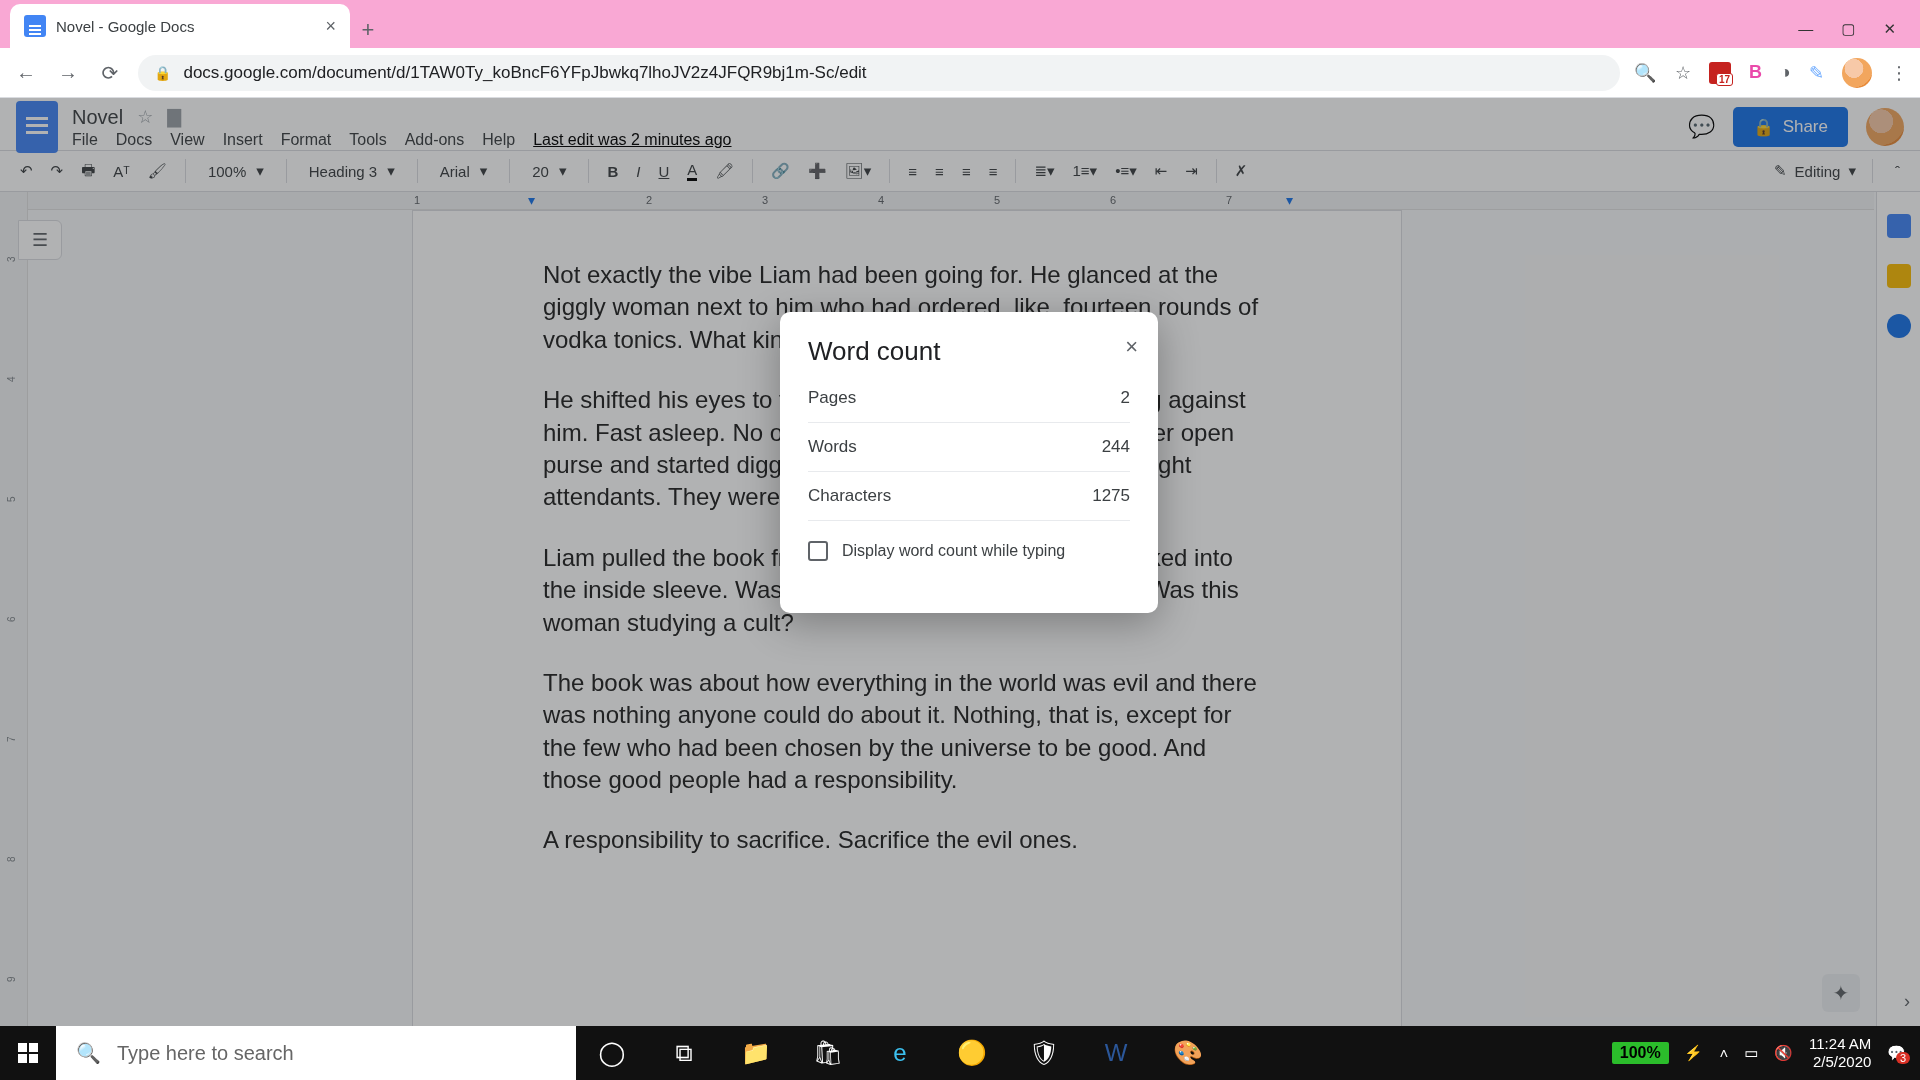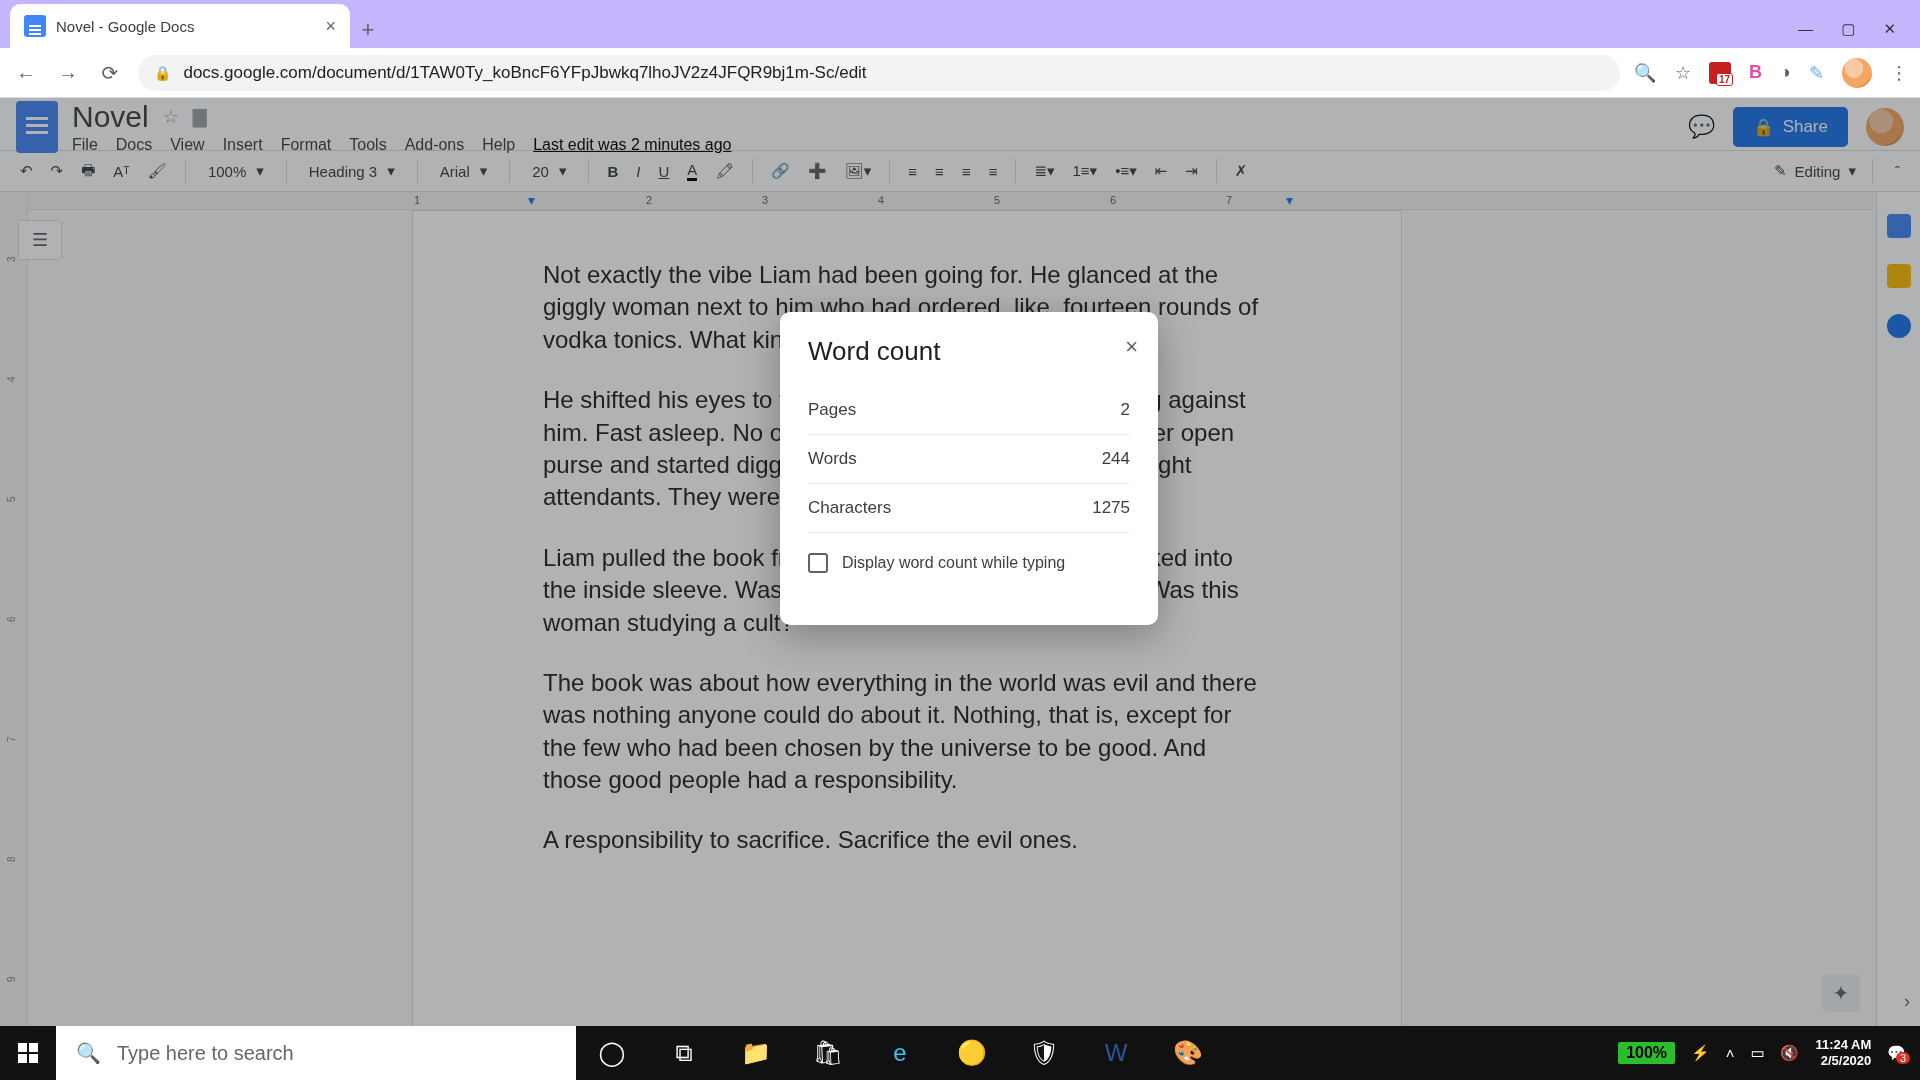--- a/index.html
+++ b/index.html
@@ -1,19 +1,19 @@
 <!DOCTYPE html>
 <html><head>
 <meta charset="utf-8">
 <style>
   * { margin: 0; padding: 0; box-sizing: border-box; font-family: "Segoe UI", Arial, sans-serif; }
   html, body { width: 1920px; height: 1080px; overflow: hidden; background: #fff; }
 
   
-  .tabstrip { height: 48px; background: #c4b5fd; display: flex; align-items: flex-end; padding-left: 10px; }
+  .tabstrip { height: 48px; background: #f9a8d4; display: flex; align-items: flex-end; padding-left: 10px; }
   .tab { height: 44px; width: 340px; background: #fff; border-radius: 10px 10px 0 0; display: flex; align-items: center; padding: 0 14px; gap: 10px; font-size: 15px; color: #3c4043; }
   .tab .favicon { width: 22px; height: 22px; background:#4285f4; border-radius:3px; display:flex; align-items:center; justify-content:center;}
   .tab .favicon::after{content:"";width:12px;height:2px;background:#fff;box-shadow:0 4px 0 #fff,0 8px 0 #fff;}
   .tab .close { margin-left: auto; font-size: 18px; color:#5f6368; }
   .newtab { width: 36px; height: 36px; display:flex;align-items:center;justify-content:center;color:#5f6368;font-size:22px;}
   .winctrl { margin-left:auto; display:flex; gap:28px; padding:0 24px 10px 0; color:#333;font-size:15px;}
 
   
   .addrbar { height: 50px; background:#fff; border-bottom:1px solid #dadce0; display:flex; align-items:center; padding:0 12px; gap:14px;}
   .navbtn { color:#5f6368; font-size:20px; width:28px; text-align:center;}
@@ -23,21 +23,21 @@
   .ext-badge{position:relative;width:22px;height:22px;background:#c5221f;border-radius:3px;}
   .ext-badge::after{content:attr(data-n);position:absolute;bottom:-2px;right:-2px;background:#fff;color:#c5221f;font-size:10px;font-weight:700;border:1px solid #c5221f;border-radius:3px;padding:0 2px;}
   .avatar{width:30px;height:30px;border-radius:50%;background:radial-gradient(circle at 40% 35%, #f7c9a8 35%, #f2a65e 36% 70%, #e88b3a 71%);}
 
   
   .docsbar { height: 52px; display:flex; align-items:center; padding:6px 16px 0 16px; gap:14px;}
   .docsicon{width:42px;height:52px;background:#4285f4;border-radius:4px;position:relative;}
   .docsicon::after{content:"";position:absolute;left:10px;top:16px;width:22px;height:3px;background:#fff;box-shadow:0 7px 0 #fff,0 14px 0 #fff;}
   .doctitleblock{display:flex;flex-direction:column;gap:2px;}
   .titlerow{display:flex;align-items:center;gap:14px;}
-  .doctitle{font-size:30px;color:#3c4043;}
+  .doctitle{font-size:20px;color:#3c4043;}
   .star,.folder{color:#9aa0a6;font-size:18px;}
   .menus{display:flex;gap:18px;font-size:16px;color:#3c4043;}
   .lastedit{color:#000000;text-decoration:underline;}
   .docsbar .right{margin-left:auto;display:flex;align-items:center;gap:18px;}
   .commenticon{font-size:22px;color:#5f6368;}
   .sharebtn{background:#1a73e8;color:#fff;border-radius:5px;height:40px;padding:0 20px;display:flex;align-items:center;gap:8px;font-size:17px;font-weight:500;}
   .avatar2{width:38px;height:38px;border-radius:50%;background:radial-gradient(circle at 40% 35%, #f7c9a8 35%, #f2a65e 36% 70%, #e88b3a 71%);}
 
   
   .toolbar{height:42px;border-top:1px solid #dadce0;border-bottom:1px solid #dadce0;display:flex;align-items:center;padding:0 14px;gap:6px;font-size:15px;color:#3c4043;}
@@ -59,42 +59,42 @@
   .doc-text p{font-family:Arial,sans-serif;font-size:24px;line-height:1.35;color:#222;margin-bottom:28px;}
   .sidepanel{position:absolute;right:0;top:0;width:44px;height:100%;background:#fff;border-left:1px solid #dadce0;display:flex;flex-direction:column;align-items:center;gap:26px;padding-top:22px;}
   .sidepanel .sp{width:24px;height:24px;border-radius:4px;}
   .sp.cal{background:#4285f4;} .sp.keep{background:#fbbc04;} .sp.tasks{background:#1a73e8;border-radius:50%;}
   .explore{position:absolute;right:60px;bottom:14px;width:38px;height:38px;background:#eceff1;border-radius:6px;display:flex;align-items:center;justify-content:center;color:#5f6368;font-size:20px;}
   .sidetoggle{position:absolute;right:10px;bottom:14px;font-size:18px;color:#5f6368;}
 
   
   .scrim{position:absolute;inset:0;top:98px;bottom:54px;background:rgba(32,33,36,.35);}
   .modal{position:absolute;left:780px;top:312px;width:378px;background:#fff;border-radius:10px;box-shadow:0 10px 40px rgba(0,0,0,.3);padding:26px 28px 24px 28px;}
-  .modal h2{font:400 26px/1 "Google Sans","Segoe UI",Arial;color:#202124;margin-bottom:22px;}
+  .modal h2{font:400 26px/1 "Google Sans","Segoe UI",Arial;color:#202124;margin-bottom:10px;}
   .modal .close{position:absolute;right:20px;top:22px;font-size:22px;color:#5f6368;cursor:pointer;}
   .row{display:flex;justify-content:space-between;padding:14px 0;border-bottom:1px solid #e8eaed;font-size:17px;color:#3c4043;}
   .row:last-of-type{border-bottom:1px solid #e8eaed;}
   .chk{display:flex;align-items:center;gap:14px;margin:20px 0 28px 0;font-size:16px;color:#3c4043;}
   .chkbox{width:20px;height:20px;border:2px solid #5f6368;border-radius:3px;}
   .modal .actions{display:flex;justify-content:flex-end;gap:14px;}
   .btn{height:42px;padding:0 22px;border-radius:5px;font-size:16px;font-weight:500;display:flex;align-items:center;cursor:pointer;border:none;}
   .btn.cancel{background:#fff;border:1px solid #dadce0;color:#1a73e8;}
   .btn.ok{background:#1a73e8;color:#fff;padding:0 28px;}
 
   
   .taskbar{position:absolute;left:0;right:0;bottom:0;height:54px;background:#111;display:flex;align-items:center;color:#fff;}
   .start{width:56px;height:100%;display:flex;align-items:center;justify-content:center;}
   .startglyph{width:20px;height:20px;display:grid;grid-template:1fr 1fr/1fr 1fr;gap:2px;}
   .startglyph div{background:#fff;}
   .search{flex:0 0 520px;height:100%;background:#fff;color:#666;display:flex;align-items:center;padding:0 20px;gap:16px;font-size:20px;}
   .tasks{display:flex;height:100%;}
   .tasks .t{width:72px;display:flex;align-items:center;justify-content:center;font-size:24px;}
   .tray{margin-left:auto;display:flex;align-items:center;gap:16px;padding-right:14px;font-size:15px;}
   .battery{background:#2bbd2b;color:#000;font-weight:700;padding:2px 8px;border-radius:2px;font-size:16px;}
-  .clock{text-align:right;line-height:1.2;font-size:13px;font-weight:bold;}
+  .clock{text-align:right;line-height:1.2;font-size:15px;}
   .notif{position:relative;}
   .notif .n{position:absolute;right:-4px;bottom:-2px;background:#d93025;color:#fff;border-radius:8px;font-size:11px;padding:0 4px;}
 </style>
 </head>
 <body>
 
 <div class="tabstrip">
   <div class="tab">
     <span class="favicon"></span>
     <span>Novel - Google Docs</span>

